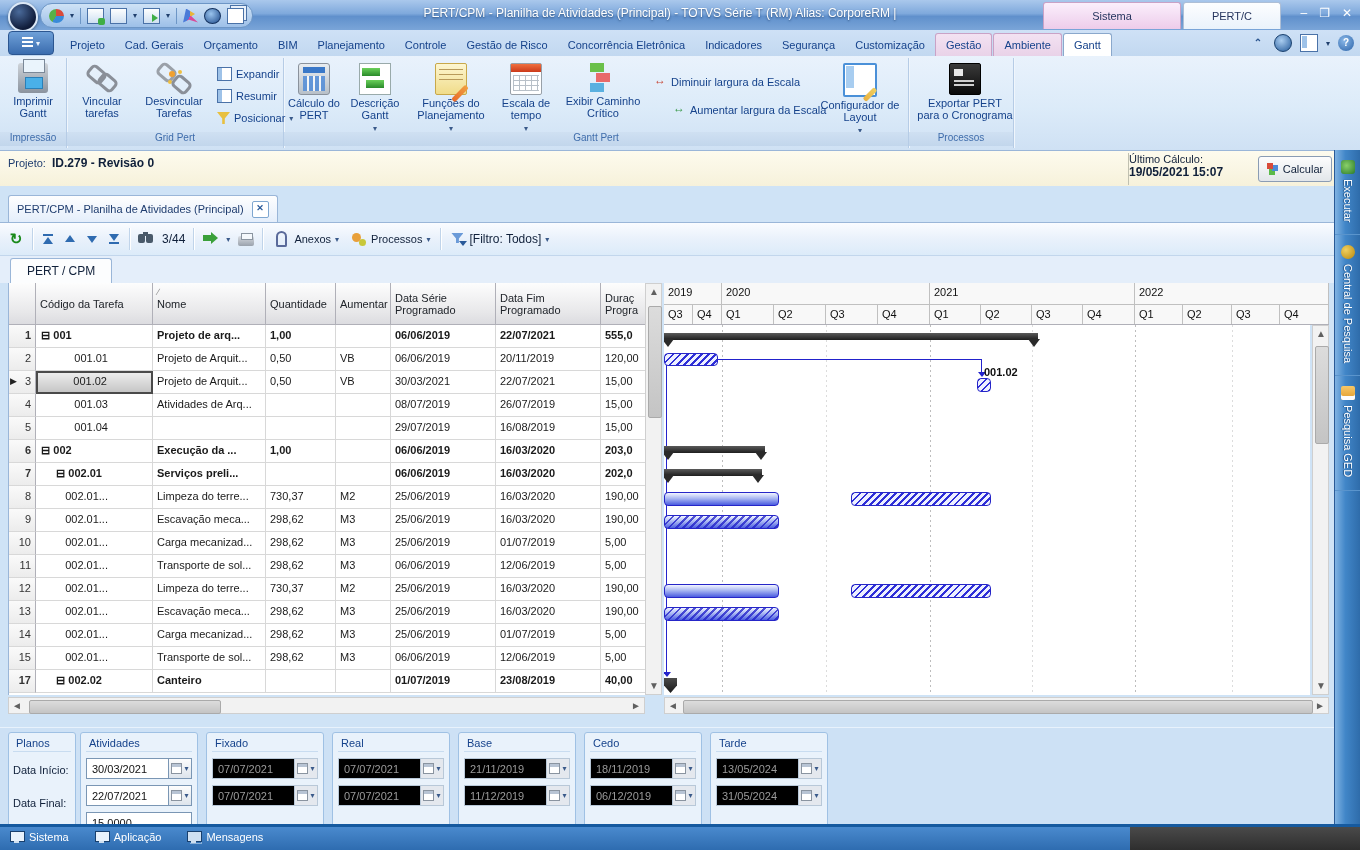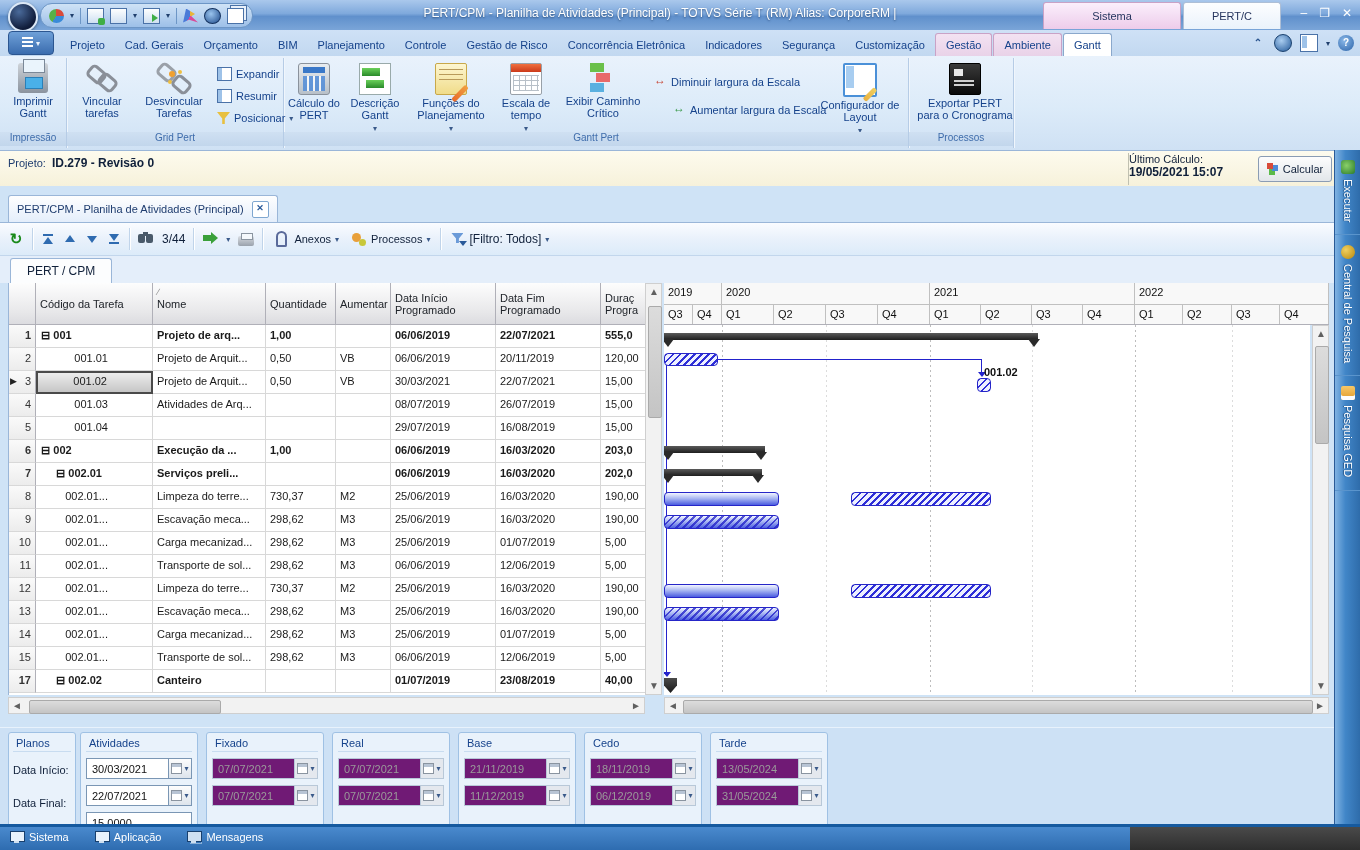--- a/index.html
+++ b/index.html
@@ -226,21 +226,21 @@
     border-top:1px solid #e8f2fc;}
   .pgroup{position:absolute;top:4px;width:118px;height:120px;background:#e9f2fb;
     border:1px solid #9fc1e4;border-radius:3px;box-sizing:border-box;padding:2px 5px;}
   .pghead{color:#15428b;height:17px;border-bottom:1px solid #c8dcf0;padding-left:3px;padding-top:2px;box-sizing:border-box;}
   .prow{display:flex;margin-top:6px;height:21px;}
   .pinput{flex:1;background:#fff;border:1px solid #7a96b4;border-right:none;padding:4px 0 0 5px;font-size:11px;color:#111;box-sizing:border-box;white-space:nowrap;overflow:hidden;}
   .pcal{width:24px;flex:none;border:1px solid #7a96b4;background:linear-gradient(180deg,#fdfdfd,#dde4ec);
     display:flex;align-items:center;justify-content:center;gap:2px;box-sizing:border-box;}
   .pcal .cg{width:9px;height:9px;background:#fff;border:1px solid #8a94a0;position:relative;}
   .pcal .cg::before{content:"";position:absolute;left:0;top:0;right:0;height:3px;background:#b8c4d4;}
-  .pgroup.off .pinput{background:#701a75;color:#9a9a9a;border-color:#b8c8d8;}
+  .pgroup.off .pinput{background:#000000;color:#9a9a9a;border-color:#b8c8d8;}
   .pgroup.off .pcal{background:#e4e8ee;border-color:#b8c8d8;color:#aaa;}
   .pgroup.off .pghead{color:#15428b;}
   #planbox{position:absolute;left:8px;top:4px;width:68px;height:120px;background:#e9f2fb;
     border:1px solid #9fc1e4;border-radius:3px;box-sizing:border-box;padding:2px 4px;}
   #planbox .plrow{margin-top:12px;height:21px;color:#10203a;white-space:nowrap;}
 
   
   #statusbar{left:0;top:824px;width:1360px;height:26px;
     background:linear-gradient(180deg,#4a8ace,#2e6cb0);border-top:3px solid #165a9f;box-sizing:border-box;}
   #statusbar .sbitems{display:flex;gap:26px;padding:4px 0 0 10px;color:#fff;}
@@ -487,21 +487,21 @@
       <div class="hcell c2">
         <span>Nome</span>
       </div>
       <div class="hcell c3">
         <span>Quantidade</span>
       </div>
       <div class="hcell c4">
         <span>Aumentar</span>
       </div>
       <div class="hcell c5">
-        <span>Data Início Programado</span>
+        <span>Data Série Programado</span>
       </div>
       <div class="hcell c6">
         <span>Data Fim Programado</span>
       </div>
       <div class="hcell c7">
         <span>Duraç Progra</span>
       </div>
     </div>
   <div id="sortwrap" style="position:absolute;left:36px;top:0;width:117px;height:42px;pointer-events:none;">
     <span id="sortmark">∕</span>

